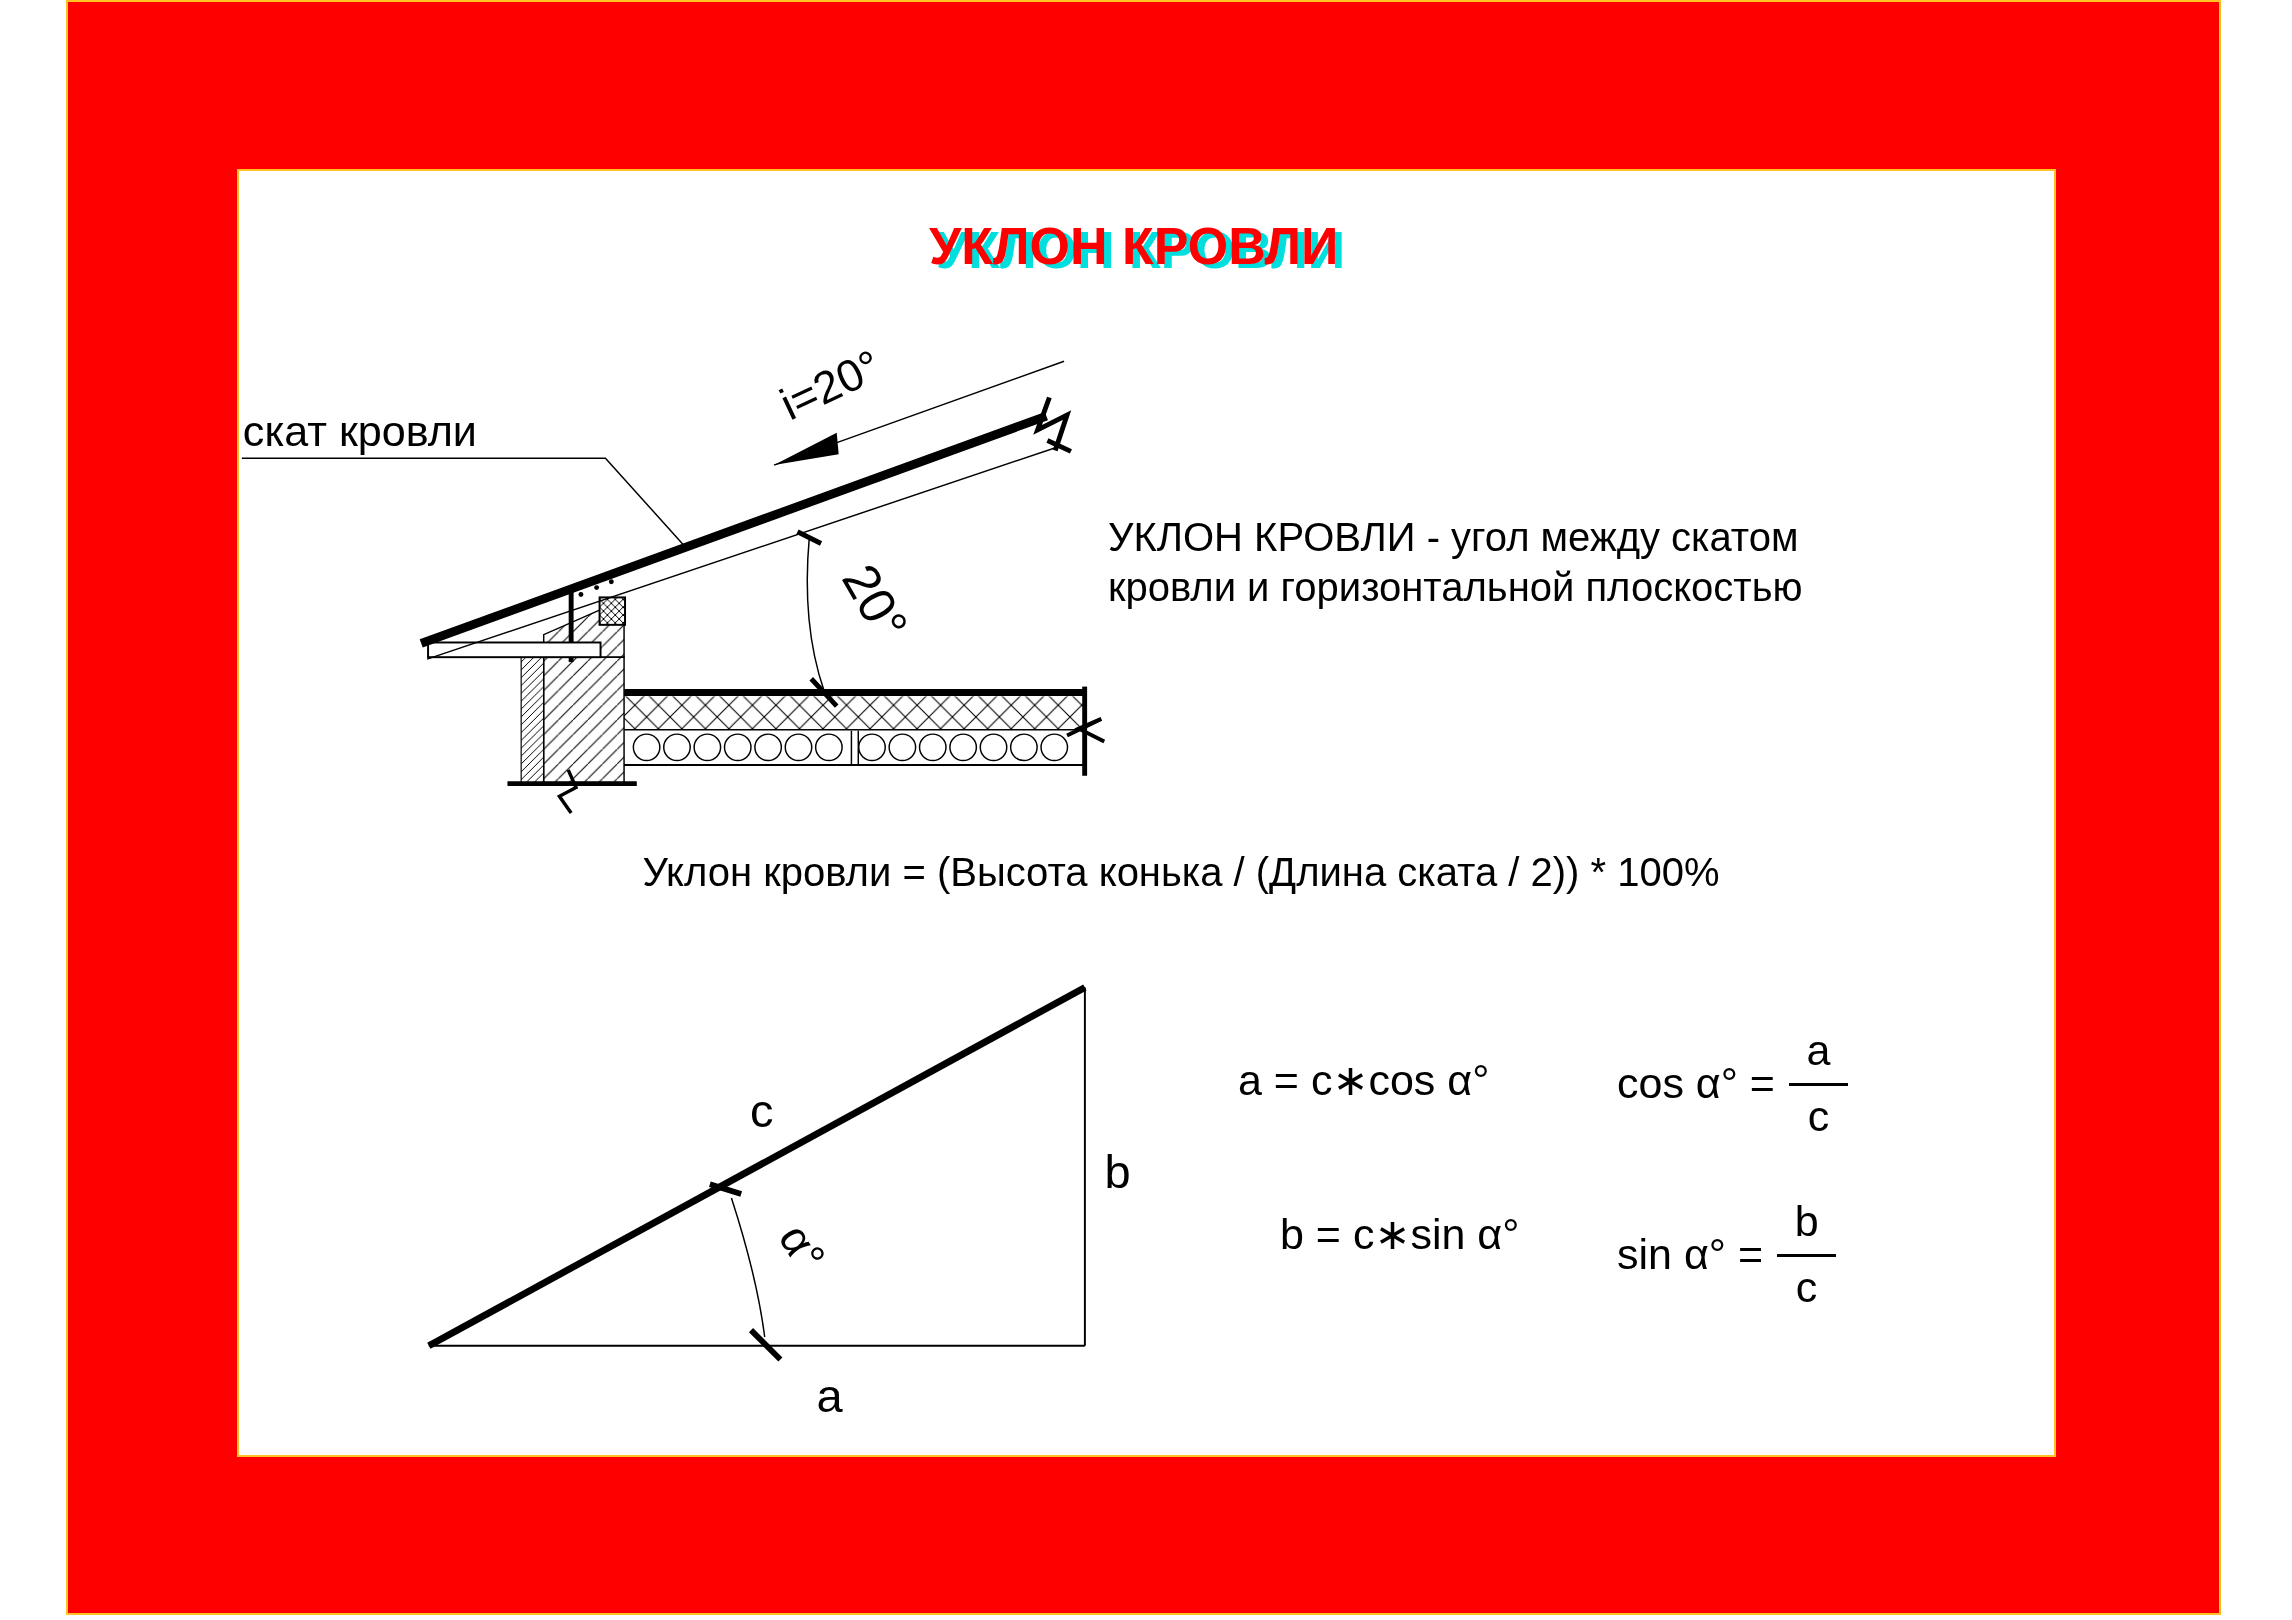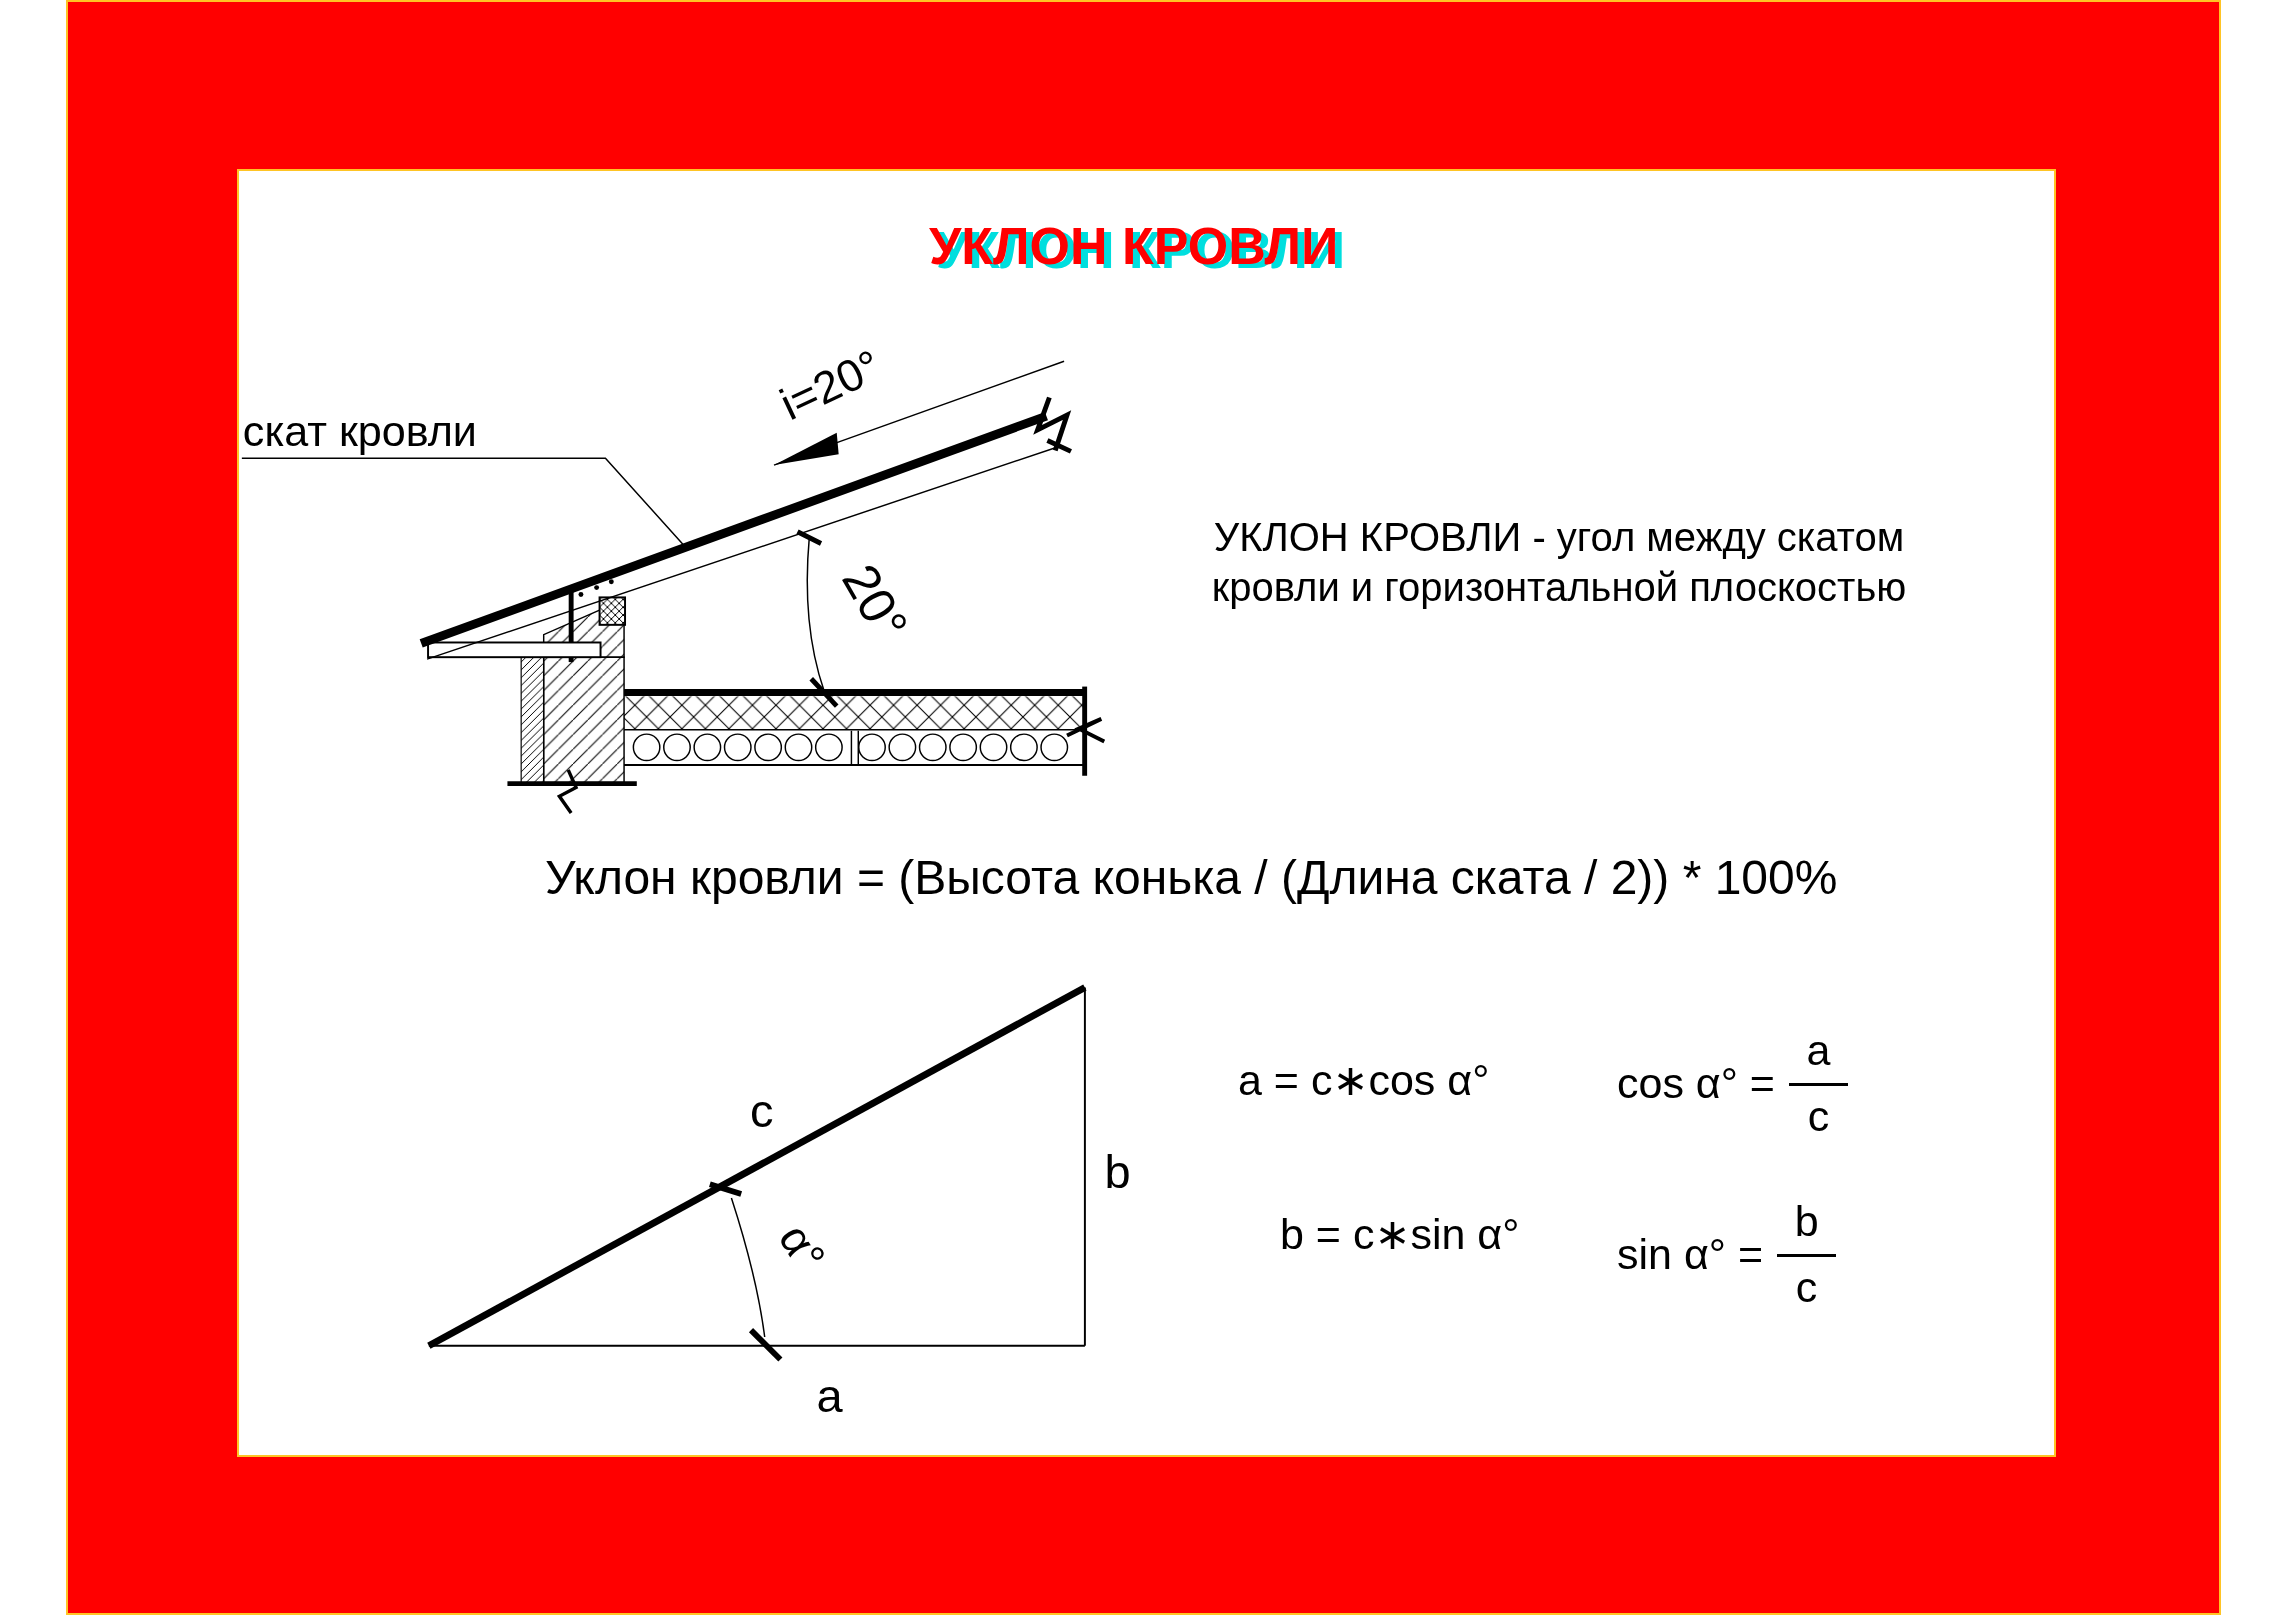--- a/index.html
+++ b/index.html
@@ -15,26 +15,26 @@
   #white-window{
     left:237px;top:169px;width:1819px;height:1288px;
     background:#ffffff;border:2px solid #FFC424;box-sizing:border-box;
   }
   #page-title{
     left:929px;top:216px;
     font-size:52px;font-weight:bold;letter-spacing:0px;
     color:#FF0000;text-shadow:6.9px 3.9px 0 #00DEDE;white-space:nowrap;
   }
   #definition-text{
-    left:1108px;top:512px;width:902px;text-align:center;
+    left:1108px;top:512px;width:902px;
     font-size:40px;line-height:50px;white-space:pre-line;
   }
   #slope-formula{
-    left:545px;top:850px;width:1304px;
-    font-size:48px;white-space:nowrap;
+    left:529px;top:850px;width:1304px;text-align:center;
+    font-size:40px;white-space:nowrap;
   }
   .formula{font-size:43px;white-space:nowrap;}
   .frac-group{display:flex;align-items:center;gap:14px;height:133px;}
   .frac{display:flex;flex-direction:column;align-items:center;font-size:43px;}
   .frac .num{padding:0 17.6px 7.8px 17.6px;border-bottom:3.9px solid #000;}
   .frac .den{padding-top:5.9px;}
   svg{position:absolute;overflow:visible;}
   svg text{font-family:"Liberation Sans", sans-serif;fill:#000;}
 </style>
 </head>

